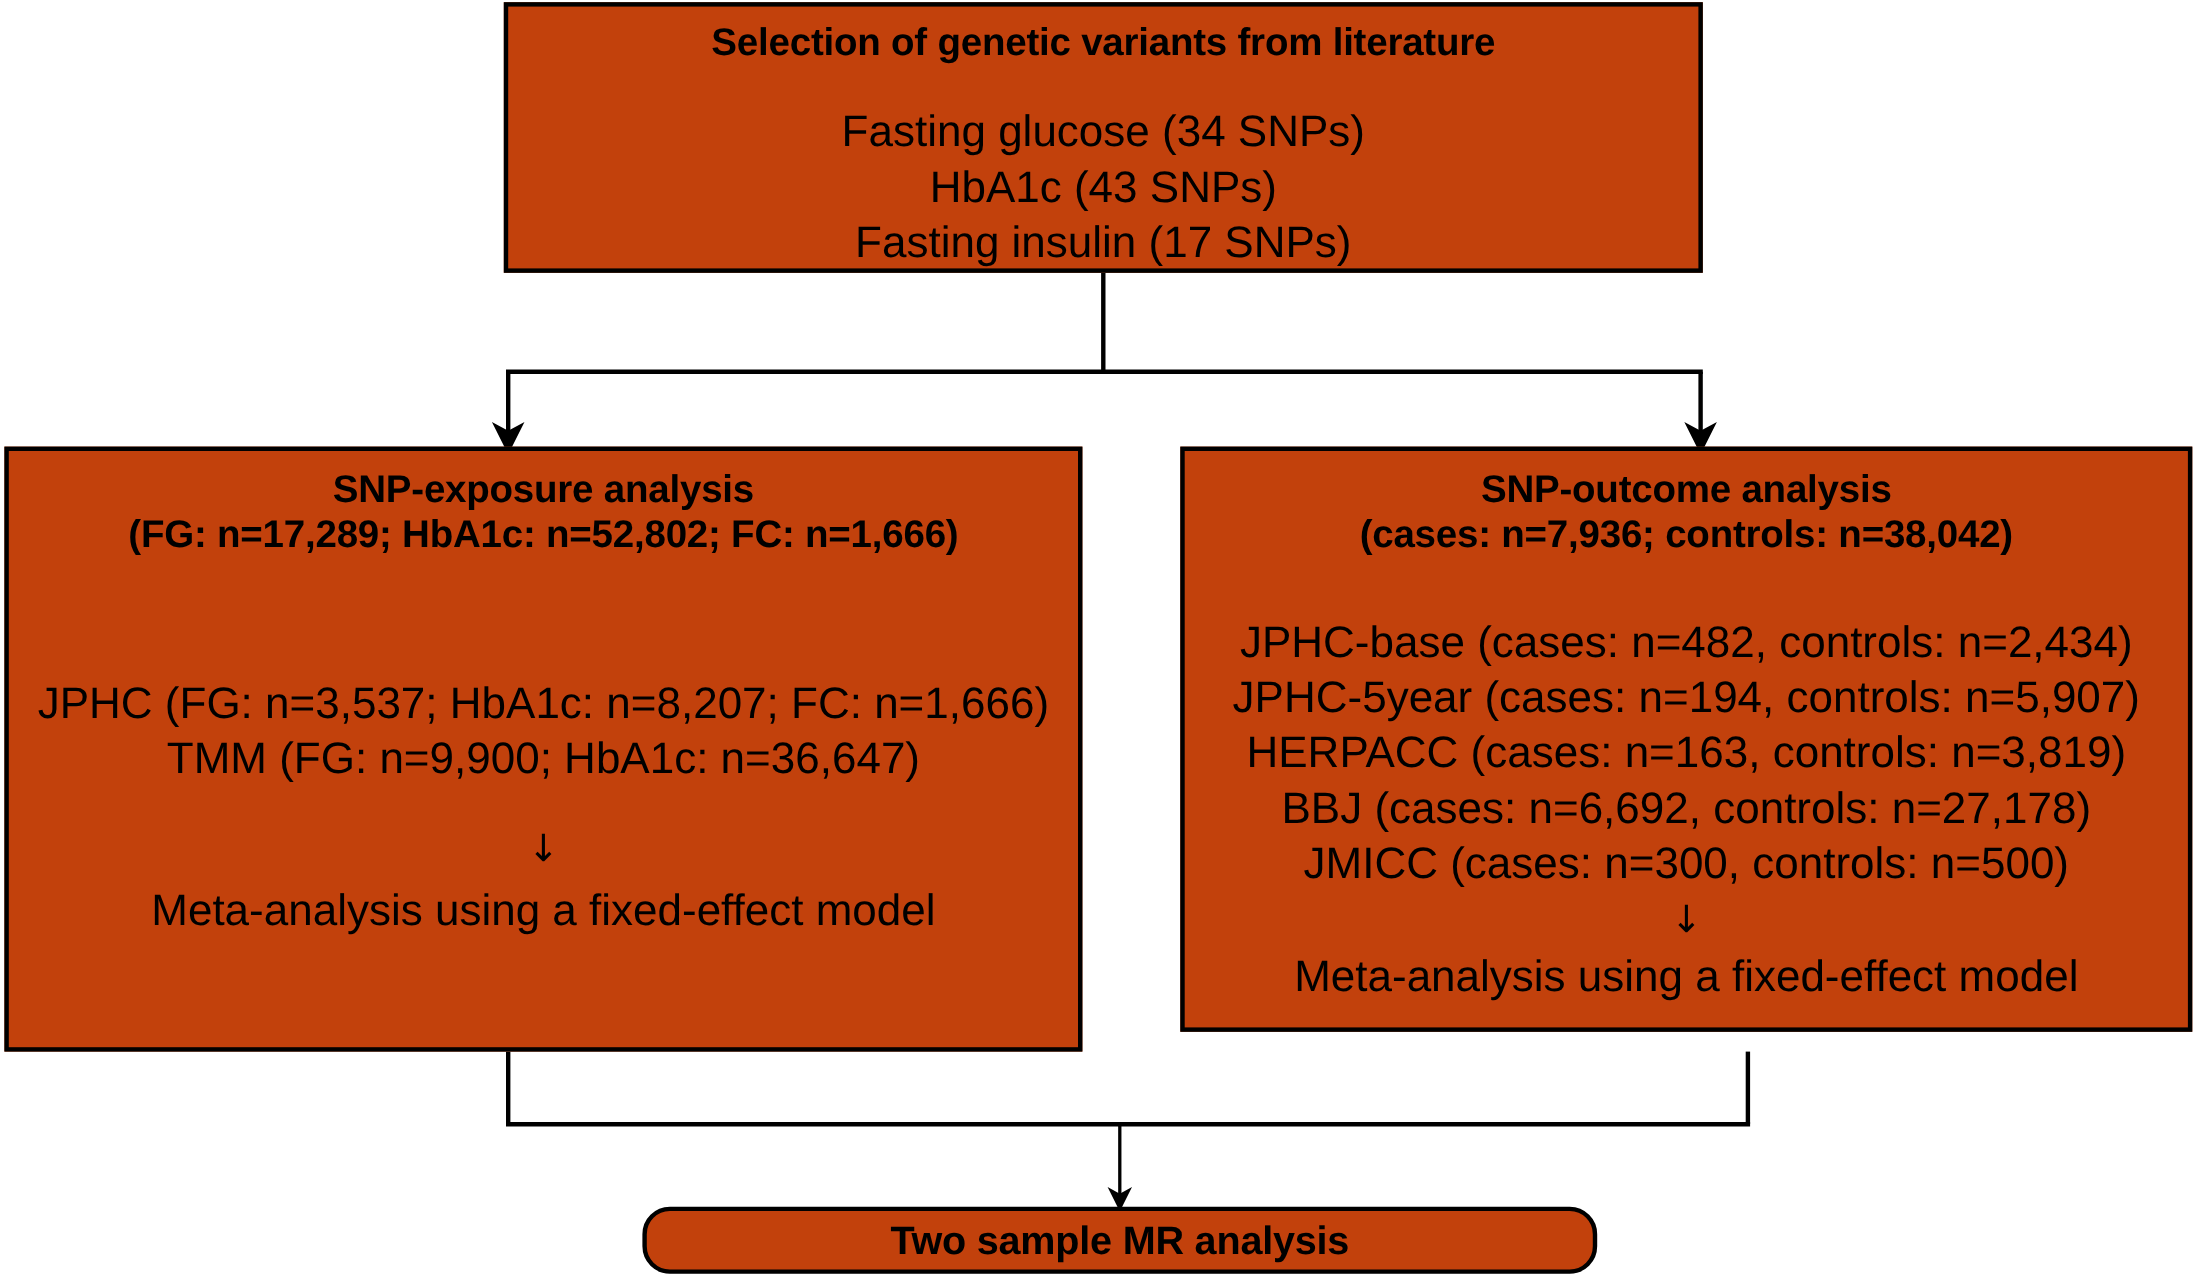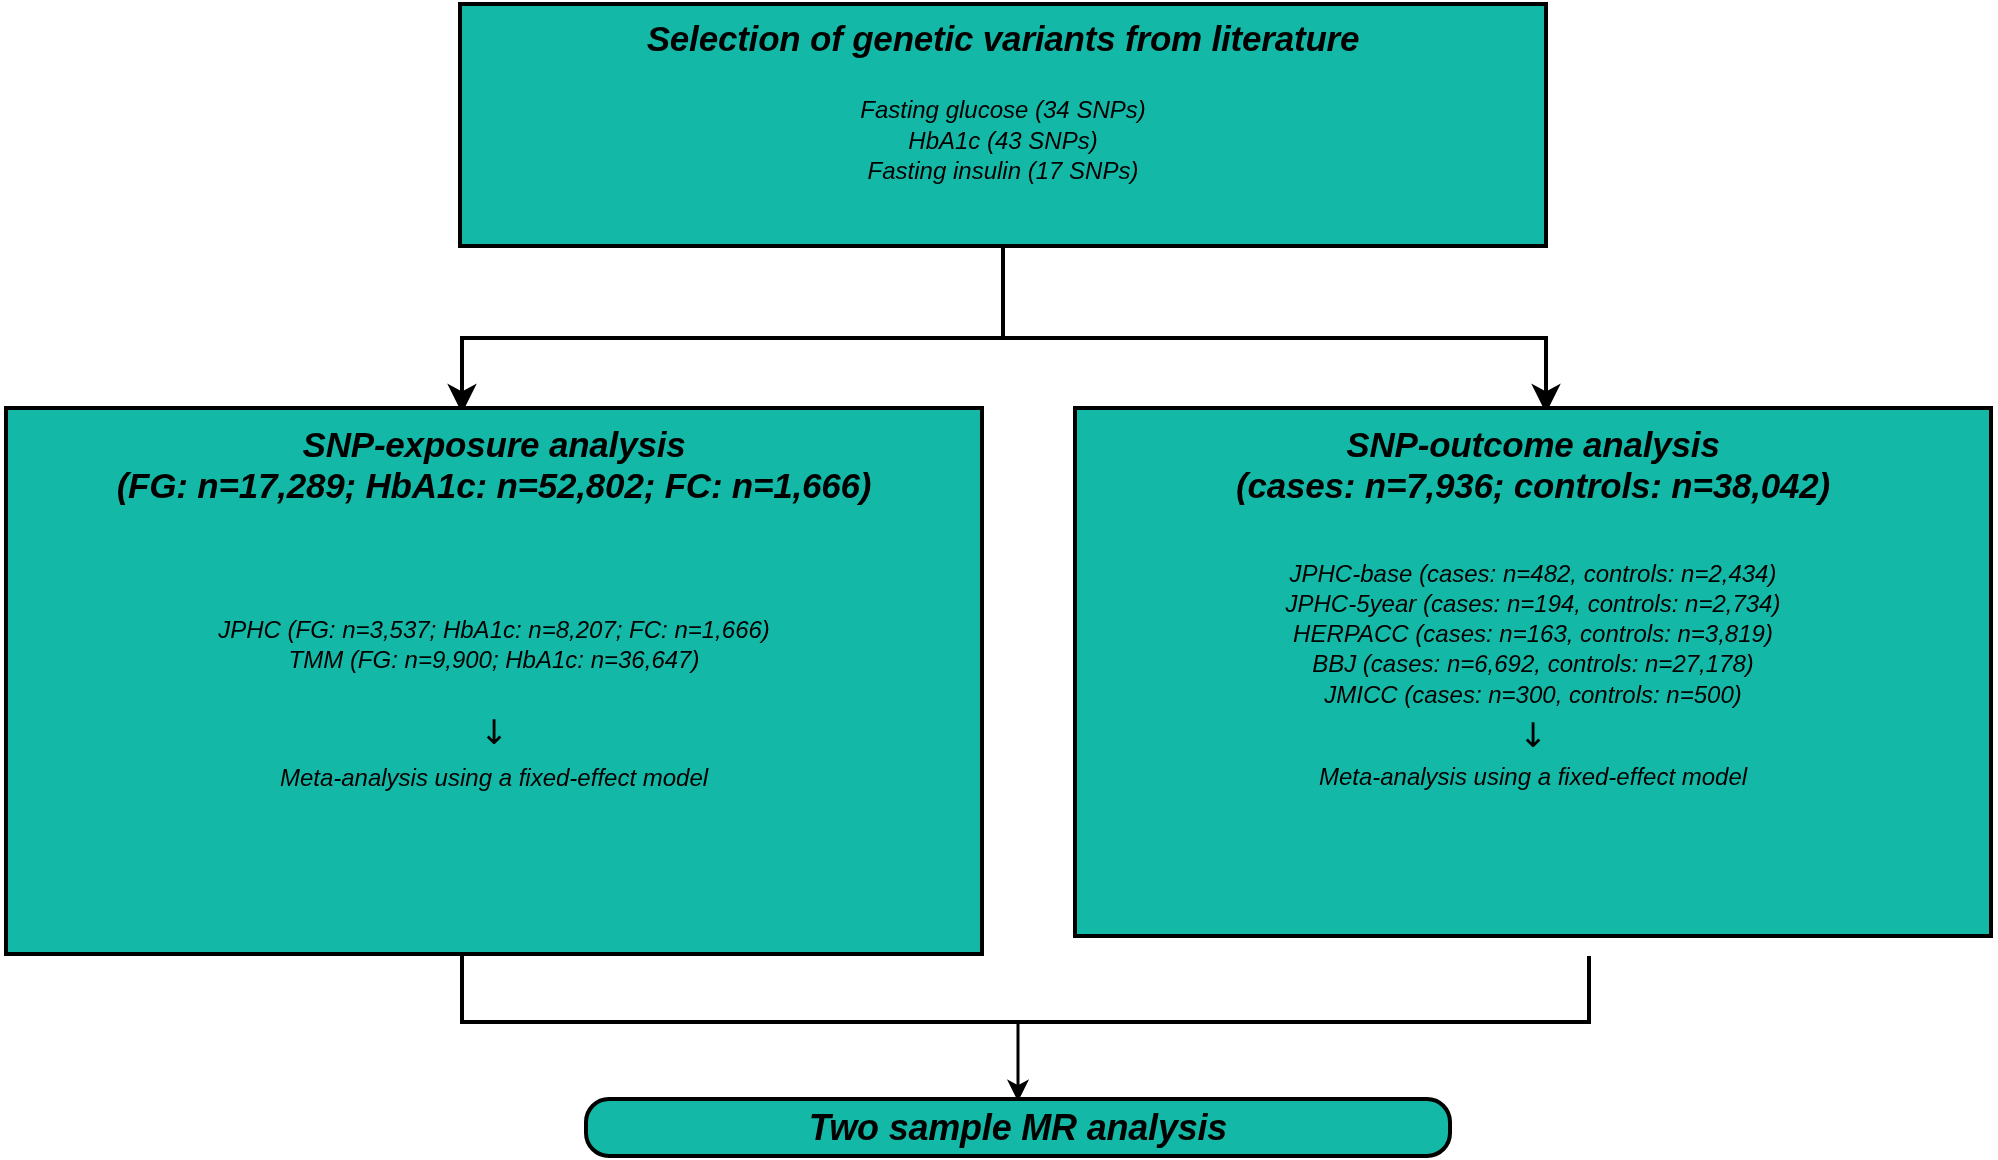--- a/index.html
+++ b/index.html
@@ -16,23 +16,22 @@
     font-family: "Liberation Sans", sans-serif;
     color: #000000;
     overflow: hidden;
   }
 
   
   .box {
     position: absolute;
     box-sizing: border-box;
     border: 4px solid #000000;
-    background: #14b8a6;
+    background: #c2410c;
     text-align: center;
-    font-style: italic;
   }
 
   #box-top {
     left: 458px;
     top: 2px;
     width: 1090px;
     height: 246px;
   }
   #box-left {
     left: 4px;
@@ -55,21 +54,21 @@
   }
 
   
   .title {
     font-weight: bold;
     font-size: 35px;
     line-height: 1.18;
     letter-spacing: -0.2px;
   }
   .body-line {
-    font-size: 24px;
+    font-size: 40px;
     line-height: 1.26;
     white-space: nowrap;
   }
   .arrow-glyph {
     font-size: 34px;
     line-height: 1;
     font-family: "DejaVu Sans", sans-serif;
   }
 
   
@@ -154,21 +153,21 @@
     <div class="body-line meta">Meta-analysis using a fixed-effect model</div>
   </div>
 
   <div class="box" id="box-right">
     <div class="title">
       <div>SNP-outcome analysis</div>
       <div>(cases: n=7,936; controls: n=38,042)</div>
     </div>
     <div class="cohorts">
       <div class="body-line">JPHC-base (cases: n=482, controls: n=2,434)</div>
-      <div class="body-line">JPHC-5year (cases: n=194, controls: n=2,734)</div>
+      <div class="body-line">JPHC-5year (cases: n=194, controls: n=5,907)</div>
       <div class="body-line">HERPACC (cases: n=163, controls: n=3,819)</div>
       <div class="body-line">BBJ (cases: n=6,692, controls: n=27,178)</div>
       <div class="body-line">JMICC (cases: n=300, controls: n=500)</div>
     </div>
     <div class="arrow-glyph">↓</div>
     <div class="body-line meta">Meta-analysis using a fixed-effect model</div>
   </div>
 
   <div class="box" id="box-bottom">
     <div class="title">Two sample MR analysis</div>

